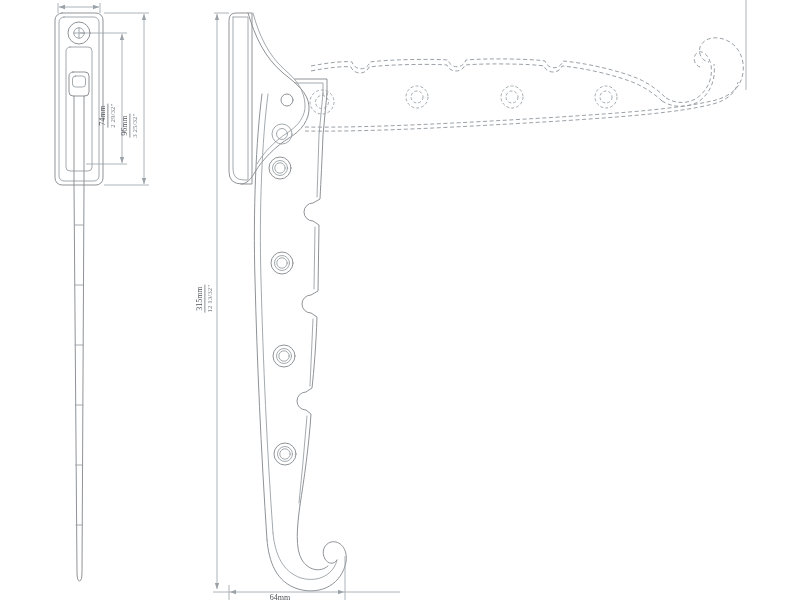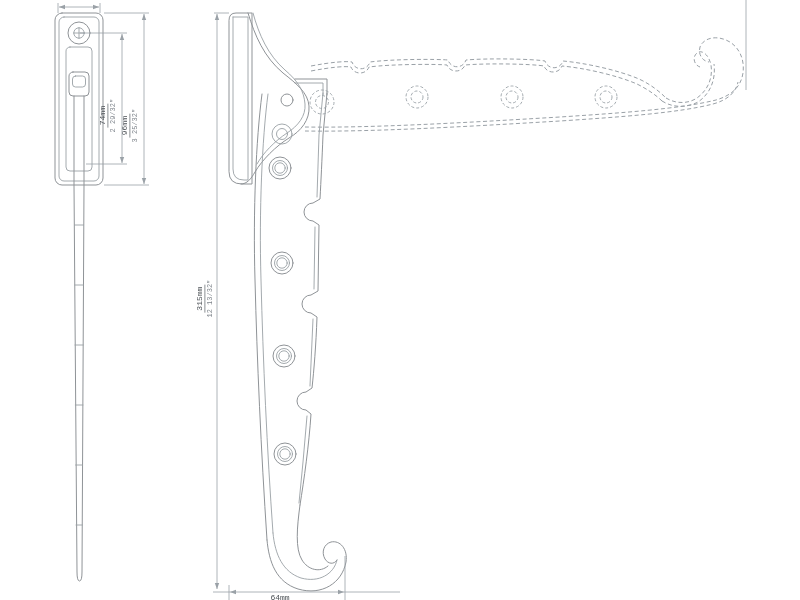--- a/index.html
+++ b/index.html
@@ -1,18 +1,18 @@
 <!DOCTYPE html>
 <html><head>
 <meta charset="utf-8">
 <style>
   html,body{margin:0;padding:0;background:#fff;}
   .canvas{
     position:relative;width:800px;height:600px;background:#ffffff;
-    overflow:hidden;font-family:Liberation Mono, monospace;
+    overflow:hidden;font-family:Liberation Serif, serif;
   }
   .canvas svg{position:absolute;left:0;top:0;}
   
   .ln{fill:none;stroke:#8f9397;stroke-width:1;stroke-linecap:round;stroke-linejoin:round;}
   .lnf{fill:none;stroke:#9aa0a5;stroke-width:.9;stroke-linecap:round;}
   
   .dash{fill:none;stroke:#9aa1a7;stroke-width:1;stroke-dasharray:4 2.6;stroke-linecap:butt;}
   .dashf{fill:none;stroke:#9aa1a7;stroke-width:.9;stroke-dasharray:3 2;}
   
   .dim{fill:none;stroke:#9aa1a7;stroke-width:.8;}

